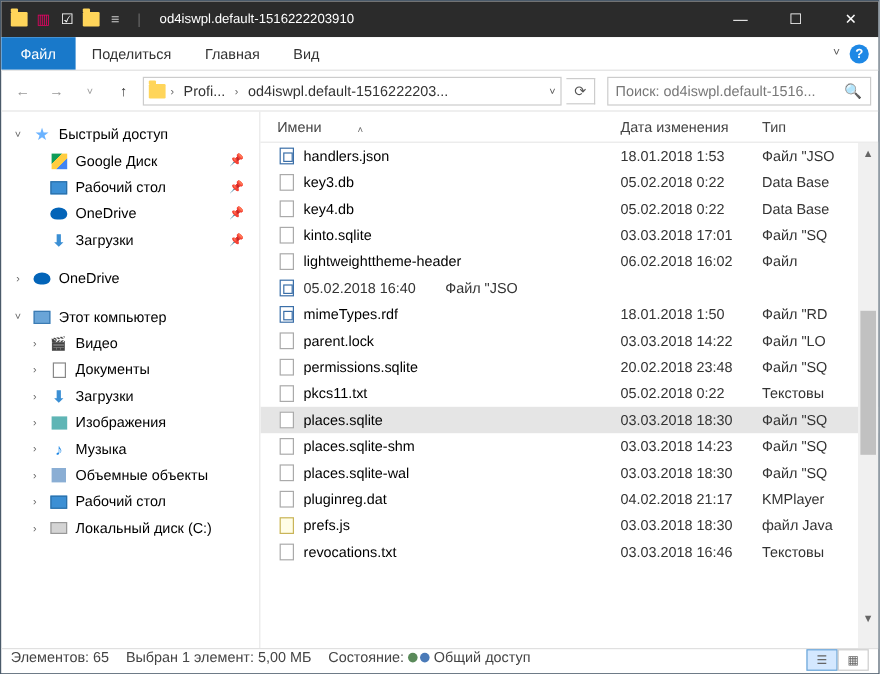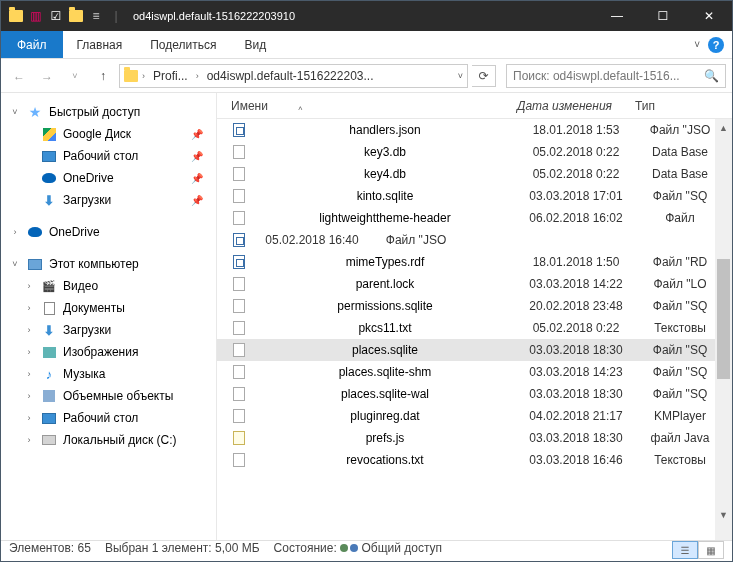--- a/index.html
+++ b/index.html
@@ -43,25 +43,25 @@
 .pc{width:14px;height:11px;background:#6aa5d8;border:1px solid #3b7bb3;}
 .vid{color:#5a5a5a;font-size:11px;}
 .doc{width:11px;height:13px;background:#fff;border:1px solid #888;}
 .img{width:13px;height:11px;background:#5fb5b5;}
 .mus{color:#1e88e5;font-size:13px;}
 .obj{width:12px;height:12px;background:#8aaed4;}
 .drv{width:14px;height:10px;background:#d4d4d4;border:1px solid #999;}
 .files{flex:1;display:flex;flex-direction:column;position:relative;}
 .col-head{height:26px;display:flex;align-items:center;border-bottom:1px solid #e8e8e8;padding-left:14px;color:#444;}
 .col-head .c1{width:286px;display:flex;align-items:flex-end;gap:30px;}
-.col-head .c2{width:118px;font-style:italic;}
+.col-head .c2{width:118px;}
 .col-head .c3{width:80px;}
 .sort-ar{font-size:8px;color:#666;}
 .file-list{flex:1;overflow-y:auto;overflow-x:hidden;}
-.file-row{height:22px;display:flex;align-items:center;padding-left:14px;cursor:default;text-align:center;}
+.file-row{height:22px;display:flex;align-items:center;padding-left:14px;cursor:default;}
 .file-row.sel{background:#e5e5e5;}
 .file-row .fico{width:16px;height:16px;margin-right:6px;display:flex;align-items:center;justify-content:center;}
 .file-row .fname{width:264px;overflow:hidden;white-space:nowrap;}
 .file-row .fdate{width:118px;color:#333;}
 .file-row .ftype{width:90px;color:#333;overflow:hidden;white-space:nowrap;}
 .blank-ico{width:12px;height:14px;background:#fff;border:1px solid #aaa;}
 .json-ico{width:12px;height:14px;background:#fff;border:1px solid #3b6fa8;position:relative;}
 .json-ico::after{content:"";position:absolute;left:2px;top:3px;width:6px;height:6px;border:1px solid #3b6fa8;}
 .js-ico{width:12px;height:14px;background:#fffde7;border:1px solid #c9b458;}
 .scrollbar-v{position:absolute;right:0;top:26px;bottom:0;width:17px;background:#f0f0f0;}
@@ -96,22 +96,22 @@
     <div class="title">od4iswpl.default-1516222203910</div>
     <div class="winbtns">
       <div>—</div>
       <div>☐</div>
       <div>✕</div>
     </div>
   </div>
 
   <div class="ribbon">
     <div class="ftab">Файл</div>
+    <div class="tab">Поделиться</div>
     <div class="tab">Главная</div>
-    <div class="tab">Поделиться</div>
     <div class="tab">Вид</div>
     <div class="rtools">
       <span style="font-size:10px;">˅</span>
       <span class="help-ico">?</span>
     </div>
   </div>
 
   <div class="navbar">
     <div class="navbtn">←</div>
     <div class="navbtn">→</div>

